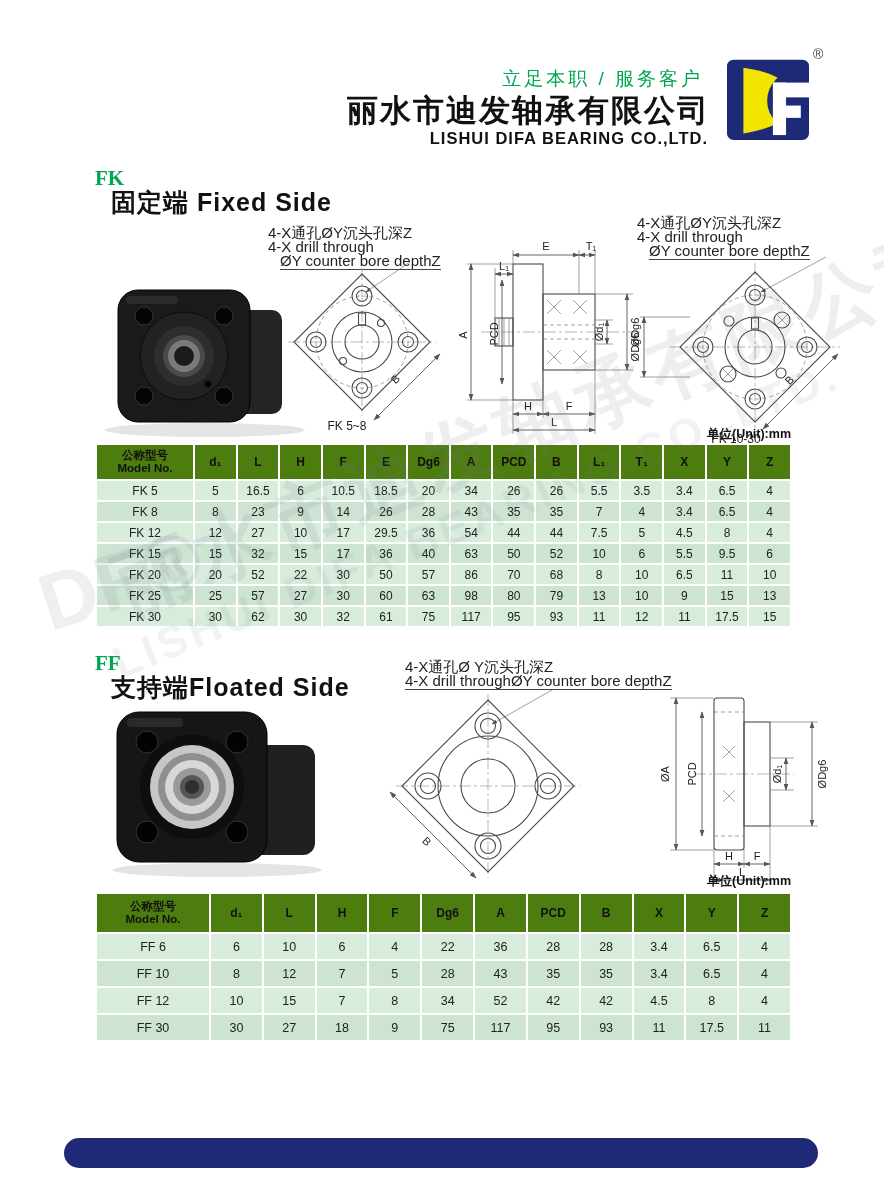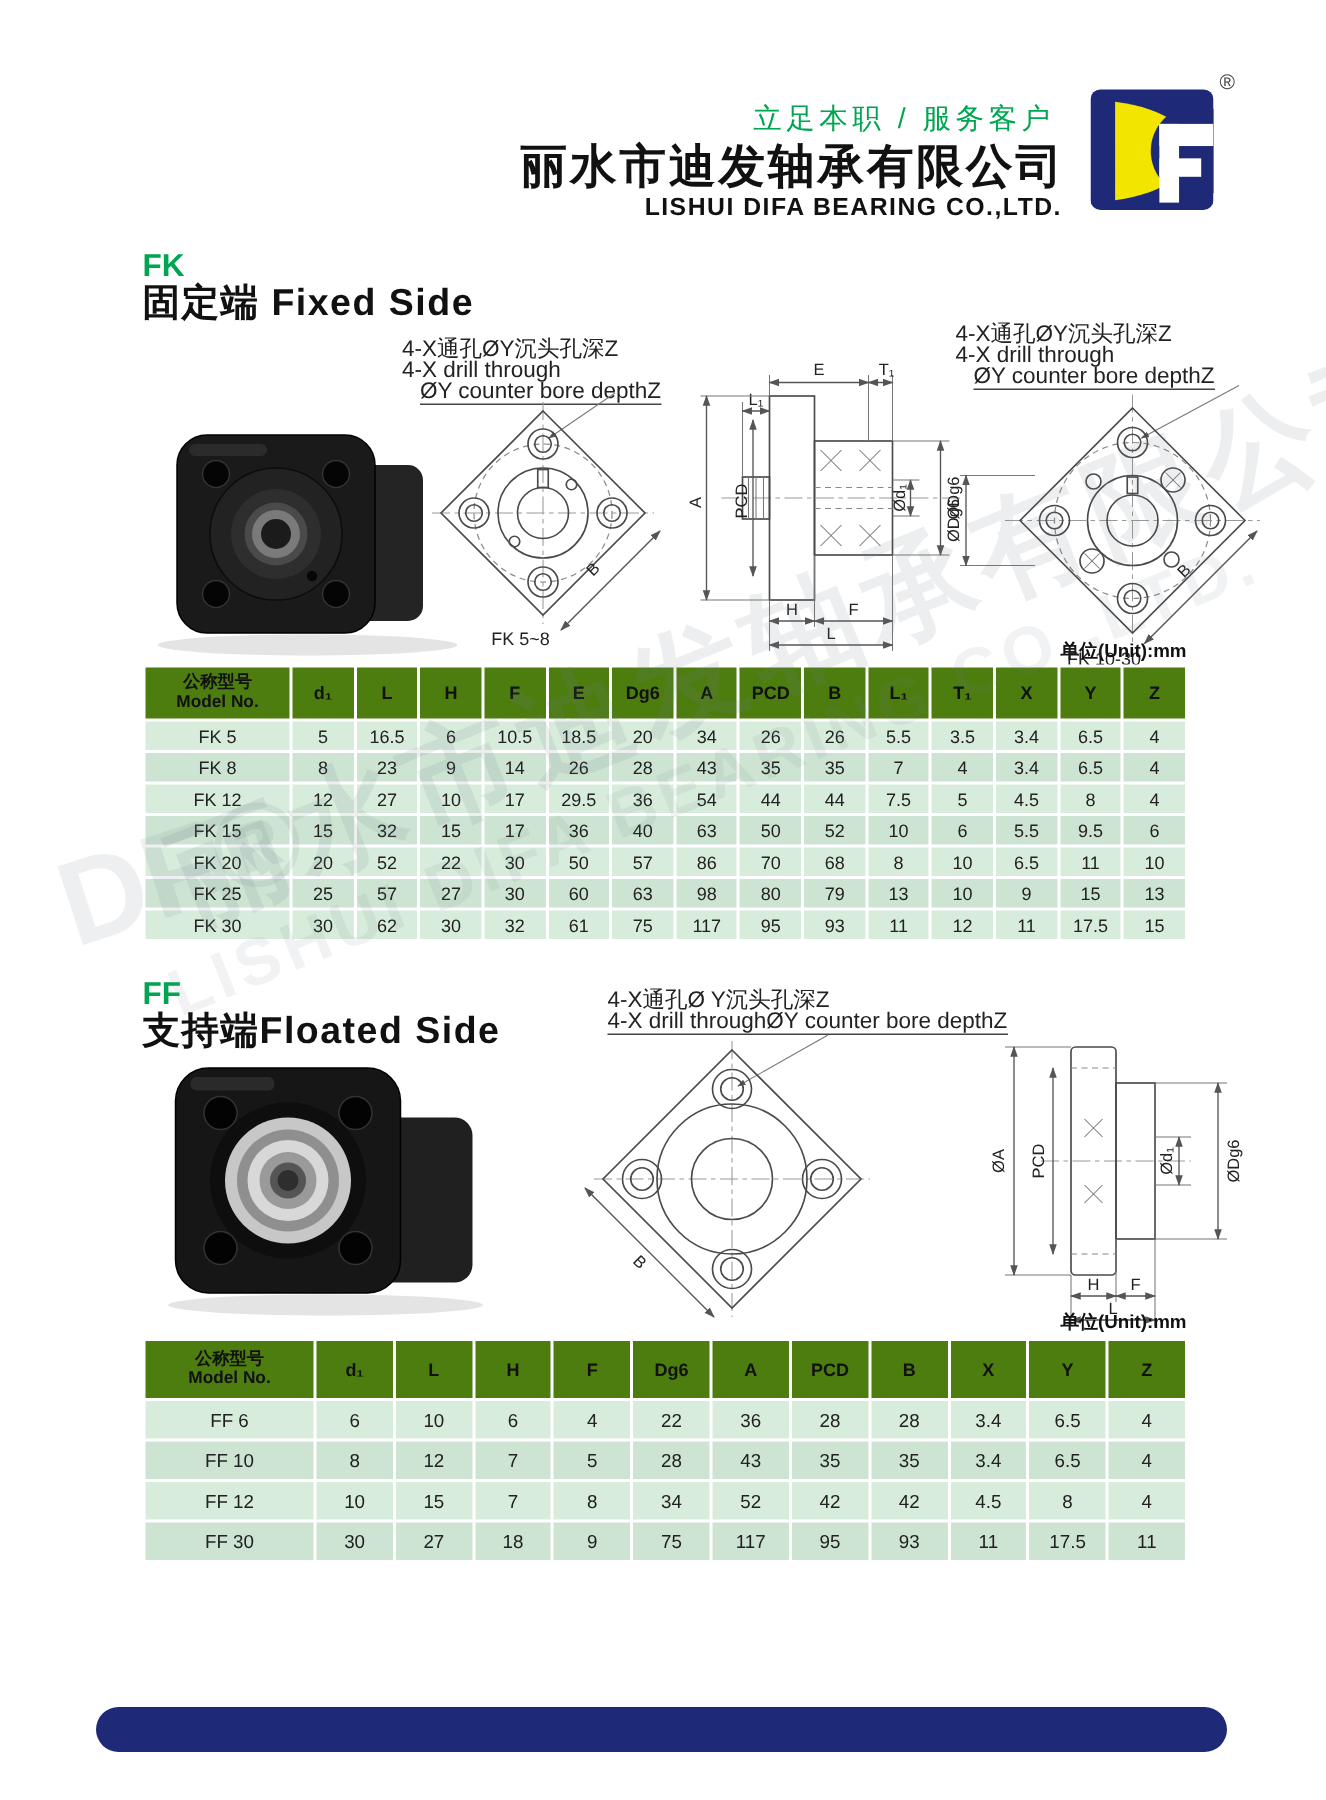--- a/index.html
+++ b/index.html
@@ -6,22 +6,22 @@
   #page{position:relative;width:884px;height:1200px;background:#fff;overflow:hidden;
         font-family:"Liberation Sans","DejaVu Sans",sans-serif;color:#1a1a1a;}
   .abs{position:absolute;}
   
   .slogan{top:66px;right:181px;font-size:19px;font-weight:normal;color:#00a551;letter-spacing:3px;}
   .company-zh{top:90px;right:174px;font-size:31px;font-weight:bold;letter-spacing:2px;color:#111;}
   .company-en{top:129px;right:176px;font-size:16.5px;font-weight:bold;letter-spacing:1px;color:#111;}
   .logo{left:727px;top:52px;width:82px;height:94px;}
   .reg{left:813px;top:46px;font-size:14px;color:#444;}
   
-  .sec-code{font-size:21px;font-weight:bold;color:#00a551;line-height:20px;}
-  .sec-title{font-size:25px;font-weight:bold;color:#111;letter-spacing:1px;line-height:28px;}
+  .sec-code{font-size:21px;font-weight:bold;color:#00a551;line-height:20px;font-family:Liberation Serif, serif;}
+  .sec-title{font-size:25px;font-weight:bold;color:#111;letter-spacing:1px;line-height:28px;margin-left:16px;}
   .fk-heading{left:95px;top:168px;}
   .ff-heading{left:95px;top:653px;}
   
   .ann{font-size:15px;color:#222;line-height:14px;}
   .ann .underline{border-bottom:1px solid #444;padding-bottom:1px;display:inline-block;}
   .fk-ann-left{left:268px;top:226px;}
   .fk-ann-right{left:637px;top:216px;}
   .ff-ann{left:405px;top:660px;}
   
   .unit-note{font-size:12.5px;font-weight:bold;color:#111;}

